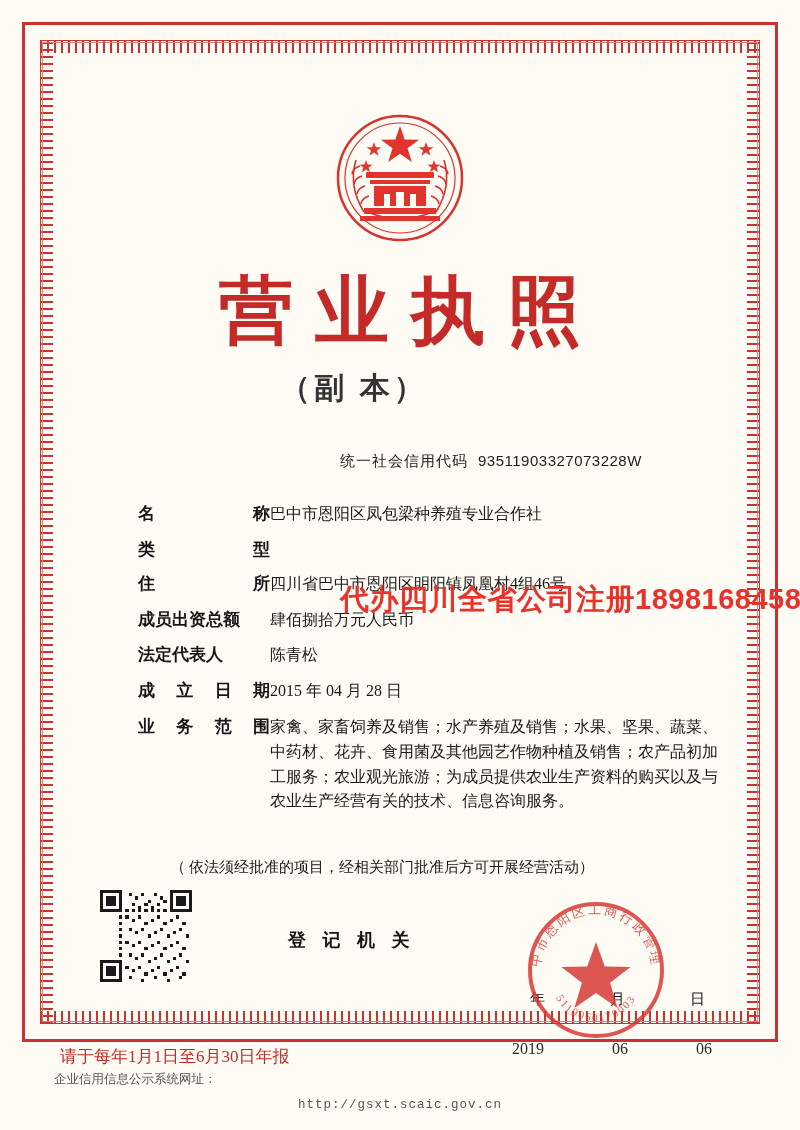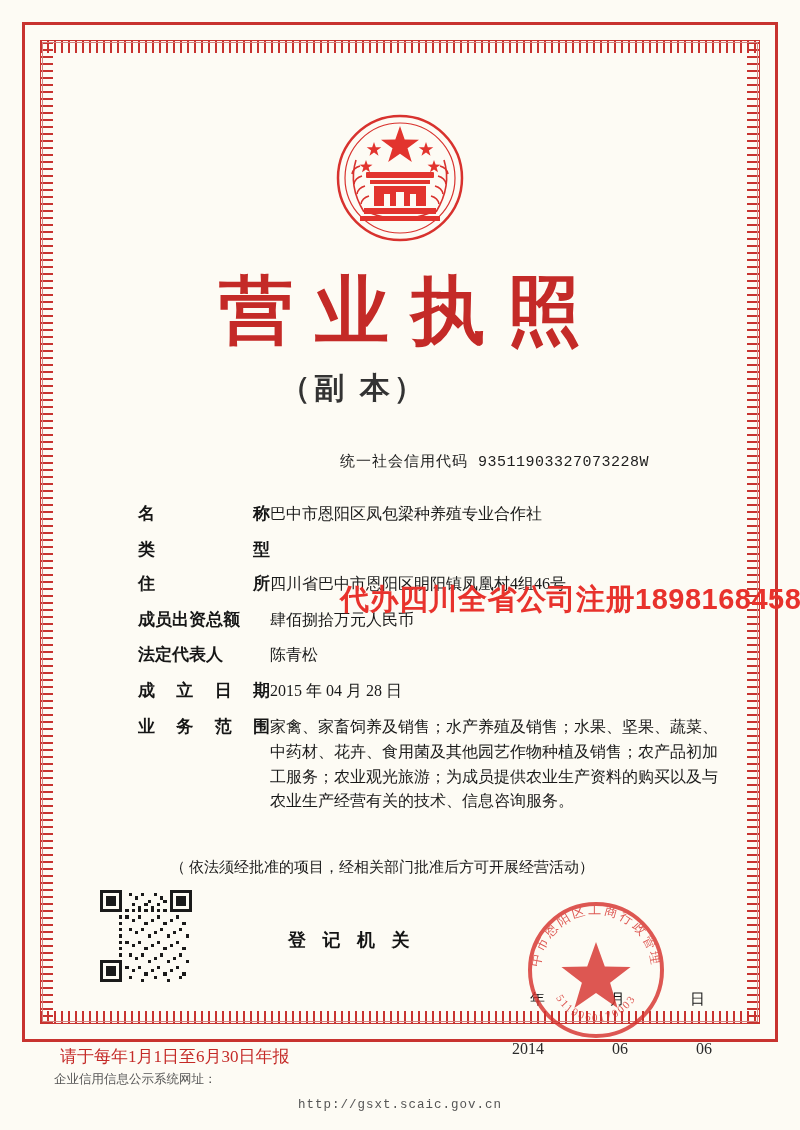--- a/index.html
+++ b/index.html
@@ -115,21 +115,21 @@
   .credit-row {
     position: absolute;
     left: 340px;
     top: 452px;
     font-size: 15px;
     color: #1d1d1d;
     letter-spacing: 1px;
     white-space: nowrap;
   }
   .credit-row .code {
-    font-family: Liberation Mono, monospace;
+    font-family: Liberation Sans, sans-serif;
     letter-spacing: 0.5px;
     margin-left: 10px;
     margin-top: 30px;
   }
 
   
   .fields {
     position: absolute;
     left: 138px;
     top: 502px;
@@ -390,21 +390,21 @@
 
   <div class="registrar">登 记 机 关</div>
 
   <div class="ymd">
     <span>年</span>
     <span>月</span>
     <span>日</span>
   </div>
 
   <div class="date-numbers">
-    <span>2014</span>
+    <span>2019</span>
     <span>06</span>
     <span>06</span>
   </div>
 
   <div class="seal">
     <svg viewBox="0 0 160 160" width="160" height="160" aria-hidden="true">
       <defs>
         <path id="sealArcTop" d="M 24,80 A 56,56 0 0 1 136,80"></path>
         <path id="sealArcBottom" d="M 38,104 A 46,46 0 0 0 122,104"></path>
       </defs>

